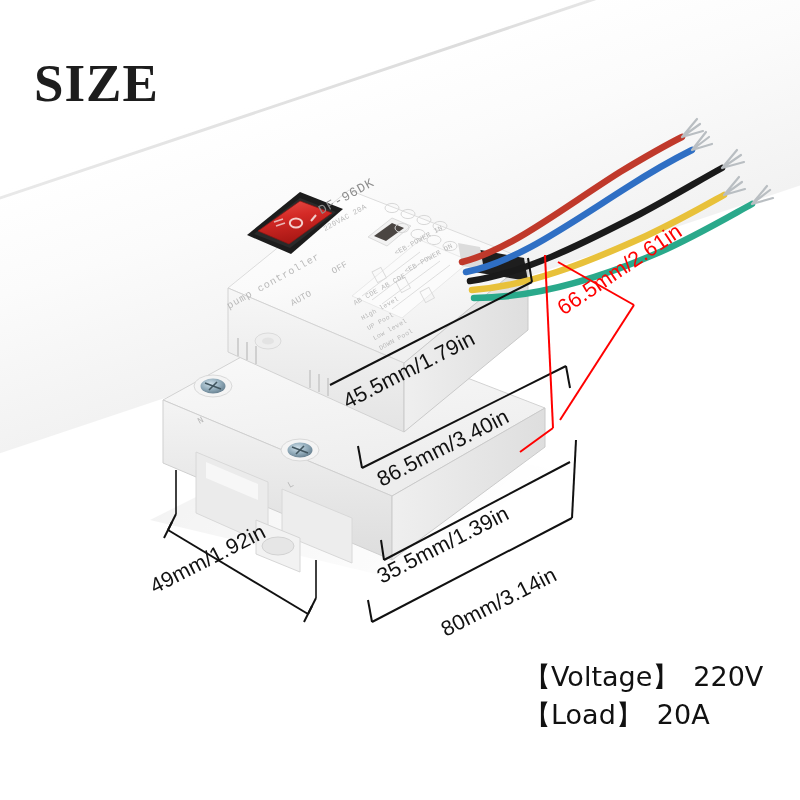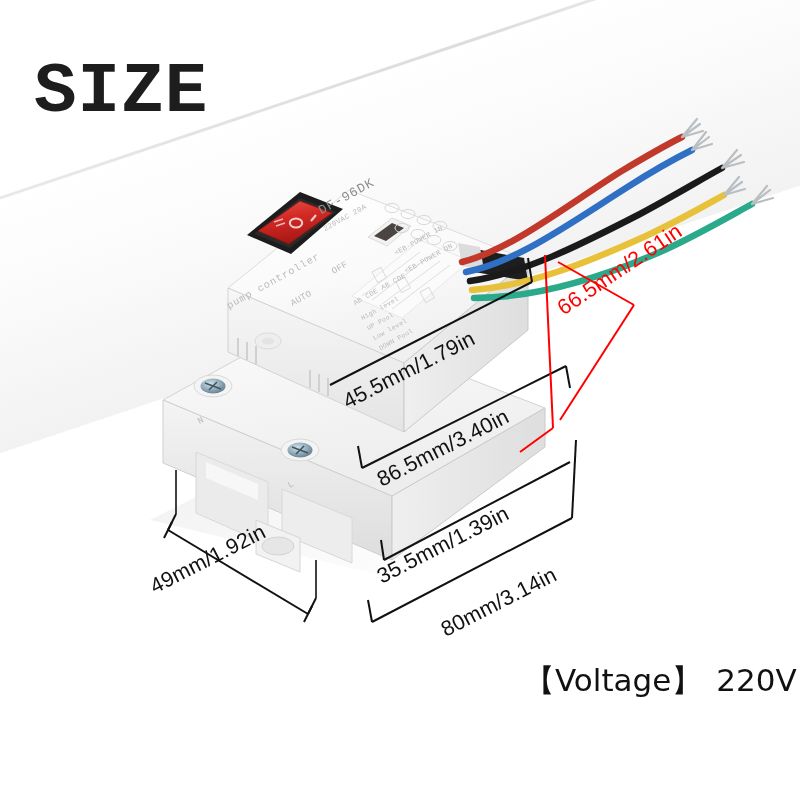--- a/index.html
+++ b/index.html
@@ -26,29 +26,29 @@
     left:-160px; top:250px;
     width:1120px; height:3px;
     background:linear-gradient(90deg,rgba(225,225,225,0) 0%,#e9e9e9 14%,#dcdcdc 60%,rgba(220,220,220,0) 100%);
     transform:rotate(-18.5deg);
     transform-origin:left center;
   }
 
   
   .title{
     position:absolute;left:34px;top:57px;
-    font-size:71px;font-weight:bold;letter-spacing:1px;
+    font-size:53px;font-weight:bold;letter-spacing:1px;
     color:#1d1d1d;line-height:1;
-    font-family:Liberation Mono, monospace;
+    font-family:Liberation Serif, serif;
   }
 
   
   .specs{
     position:absolute;left:524px;top:658px;
-    font-size:31px;color:#111;line-height:1.42;
+    font-size:27px;color:#111;line-height:1.42;
     white-space:nowrap;
     font-family:"DejaVu Sans", sans-serif;
   }
   .spec-row{display:block;}
   .spec-key{display:inline;}
   .spec-val{display:inline;margin-left:14px;}
 
   
   svg.art{position:absolute;left:0;top:0;width:800px;height:800px;}
 
@@ -310,15 +310,18 @@
   <div class="silk" style="left:366px;top:326px;transform:rotate(-29deg);font-size:6.5px;">UP Pool</div>
   <div class="silk" style="left:372px;top:336px;transform:rotate(-29deg);font-size:6.5px;">Low level</div>
   <div class="silk" style="left:378px;top:346px;transform:rotate(-29deg);font-size:6.5px;">DOWN Pool</div>
   <div class="silk" style="left:196px;top:418px;transform:rotate(-29deg);font-size:9px;">N</div>
   <div class="silk" style="left:286px;top:482px;transform:rotate(-29deg);font-size:9px;">L</div>
 
   <div class="specs">
     <span class="spec-row">
       <span class="spec-key">【Voltage】</span><span class="spec-val">220V</span>
     </span>
+    <span class="spec-row">
+      <span class="spec-key">【Load】</span><span class="spec-val">20A</span>
+    </span>
   </div>
 
 </div>
 
 </body></html>

